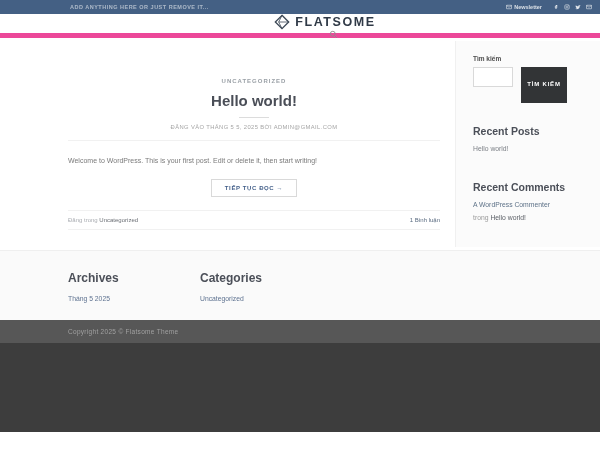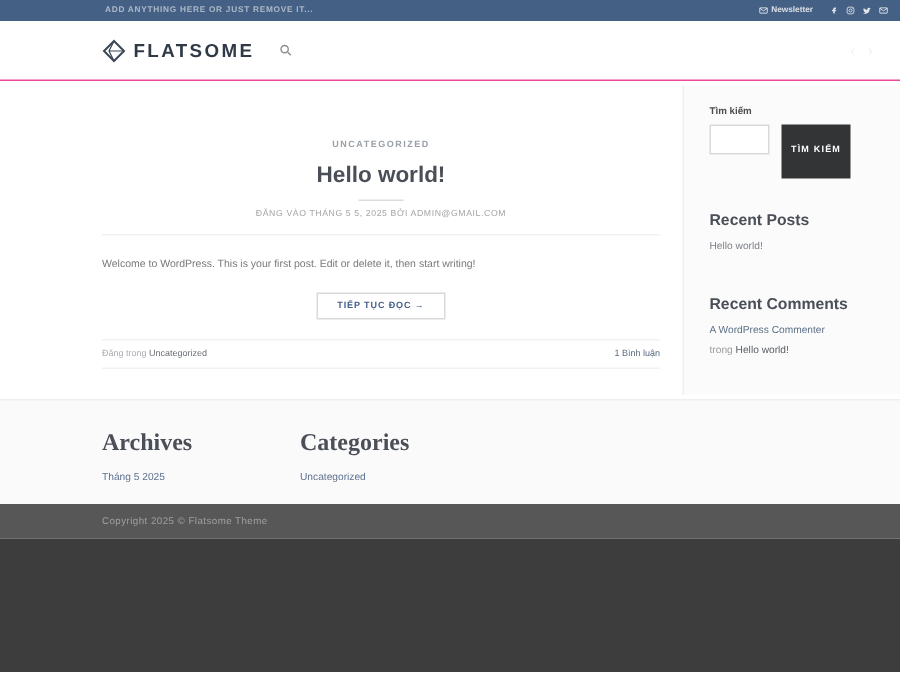--- a/index.html
+++ b/index.html
@@ -9,21 +9,21 @@
 
   
   .topbar { height:14px; background:#446084; display:flex; align-items:center; justify-content:space-between; padding:0 8px 0 70px; }
   .topbar-left { font-size:5.5px; font-weight:700; letter-spacing:.5px; color:rgba(255,255,255,.55); text-transform:uppercase; }
   .topbar-right { display:flex; align-items:center; gap:5px; }
   .newsletter { display:flex; align-items:center; gap:2px; color:rgba(255,255,255,.8); font-size:5.5px; font-weight:600; cursor:pointer; margin-right:6px; }
   .tb-ico { width:6px; height:6px; color:rgba(255,255,255,.85); display:block; cursor:pointer; }
   .tb-ico svg { width:100%; height:100%; display:block; }
 
   
-  .header { height:40px; background:#fff; border-bottom:1px solid #ec4899; display:flex; align-items:center; padding:0 18px 0 68px; }
+  .header { height:24px; background:#fff; border-bottom:5px solid #ec4899; display:flex; align-items:center; padding:0 18px 0 68px;flex-direction:column; }
   .logo { display:flex; align-items:center; gap:5px; cursor:pointer; color:#303a47; }
   .logo-ico { width:16px; height:16px; color:#3c4856; }
   .logo-ico svg { width:100%; height:100%; display:block; }
   .logo-text { font-size:12.5px; font-weight:800; letter-spacing:1.6px; color:#303a47; }
   .hdr-search { width:9px; height:9px; color:#8c8c8c; margin-left:16px; cursor:pointer; }
   .hdr-search svg { width:100%; height:100%; display:block; }
   .hdr-arrows { margin-left:auto; display:flex; align-items:center; gap:8px; color:#f1f1f1; font-size:11px; }
   .hdr-arrows span { cursor:pointer; }
 
   
@@ -53,21 +53,21 @@
   .w-posts { margin-top:22px; }
   .w-link { font-size:6.8px; color:#7d8187; margin-top:7px; cursor:pointer; display:inline-block; }
   .w-comments { margin-top:26px; }
   .commenter { font-size:6.8px; color:#5d7187; margin-top:8px; cursor:pointer; display:inline-block; }
   .comment-on { font-size:6.8px; color:#9b9b9b; margin-top:3px; }
   .comment-on a { color:#5b5f66; cursor:pointer; }
 
   
   .footer-widgets { height:70px; background:#fafafa; border-top:1px solid #efefef; display:flex; padding:20px 0 0 68px; }
   .fcol { width:132px; }
-  .f-title { font-size:16px; font-weight:700; color:#4b4f58;font-family:Liberation Serif, serif; }
+  .f-title { font-size:12px; font-weight:700; color:#4b4f58; }
   .f-link { font-size:6.8px; color:#5e7290; margin-top:10px; cursor:pointer; display:inline-block; }
   .copyright { height:23px; background:#575757; display:flex; align-items:center; padding-left:68px; }
   .copyright span { font-size:6.5px; color:#a0a0a0; letter-spacing:.3px; }
   .void { height:89px; background:#3d3d3d; }
 </style>
 </head>
 <body>
 
 <div class="page">
 

